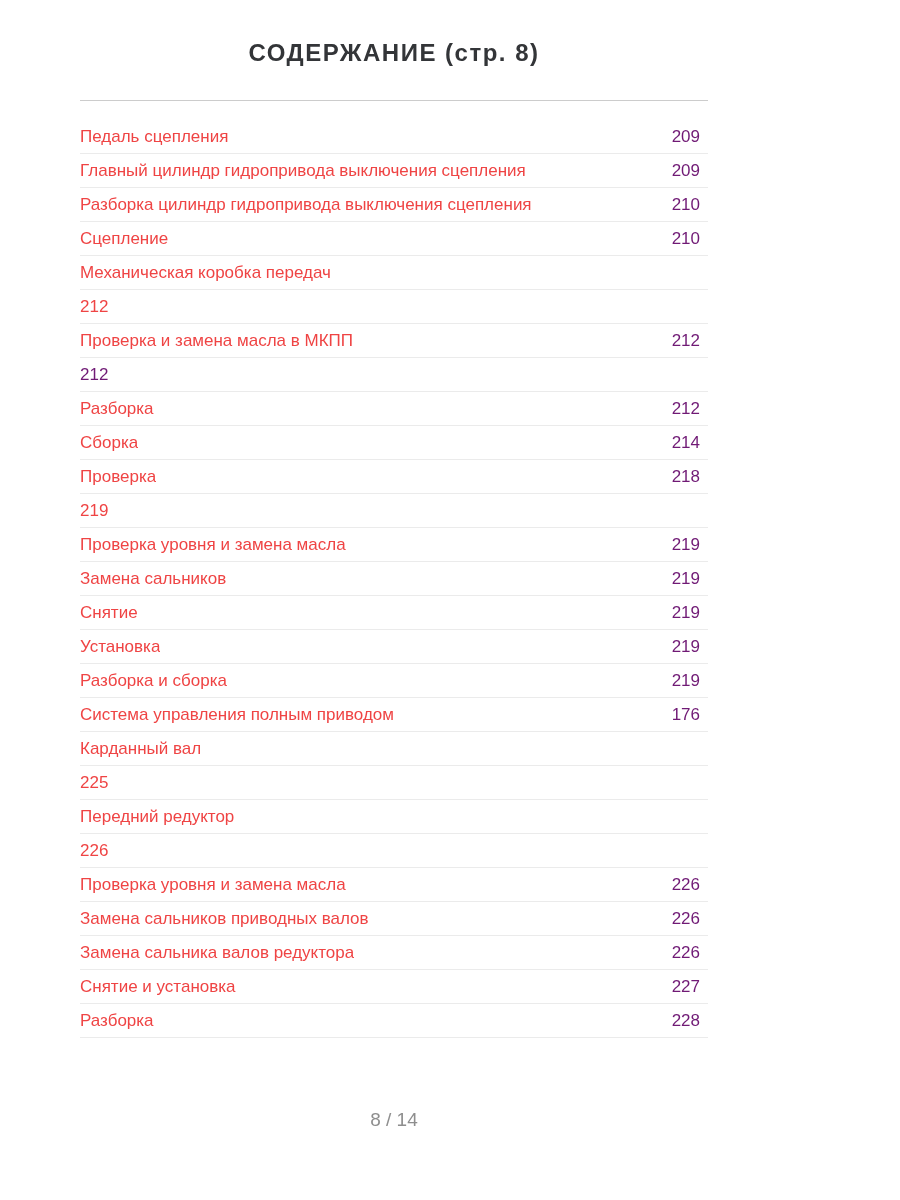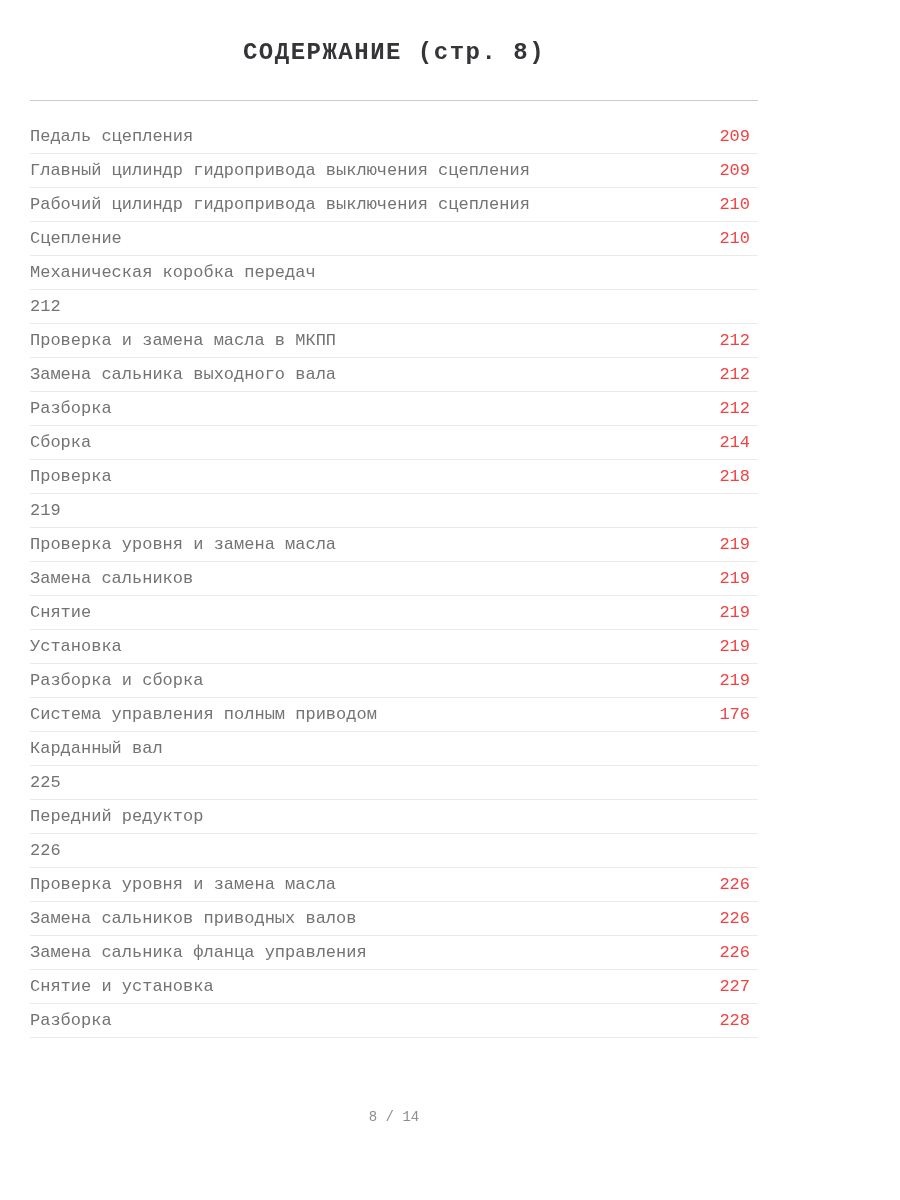--- a/index.html
+++ b/index.html
@@ -11,22 +11,21 @@
     width: 900px;
     height: 1200px;
     overflow: hidden;
     font-family: "Liberation Sans", "DejaVu Sans", sans-serif;
     -webkit-font-smoothing: antialiased;
   }
   .doc {
     box-sizing: border-box;
     width: 788px;
     height: 1200px;
-    padding: 0 30px;
-    font-family: Liberation Mono, monospace;
+    padding: 0 80px;
   }
   .title {
     margin: 0;
     padding-top: 39px;
     line-height: 28px;
     text-align: center;
     font-size: 24px;
     font-weight: 700;
     letter-spacing: 1.5px;
     color: #333538;
@@ -43,34 +42,34 @@
     box-sizing: border-box;
     height: 34px;
     display: flex;
     align-items: center;
     justify-content: space-between;
     border-bottom: 1px solid #ebebeb;
     cursor: pointer;
   }
   .row-title {
     font-size: 17px;
-    color: #737373;
+    color: #ef4444;
     white-space: nowrap;
     overflow: hidden;
   }
   .row-page {
     font-size: 17px;
-    color: #ef4444;
+    color: #701a75;
     padding-right: 8px;
     flex-shrink: 0;
   }
   .footer {
     margin-top: 71px;
     text-align: center;
-    font-size: 14px;
+    font-size: 19px;
     color: #8e8e8e;
   }
 </style>
 </head>
 <body>
 
 <div class="doc">
   <h1 class="title">СОДЕРЖАНИЕ (стр. 8)</h1>
   <div class="rule"></div>
   <div class="toc-list" id="toc-list">
@@ -78,21 +77,21 @@
     <span class="row-title">Педаль сцепления</span>
     <span class="row-page">209</span>
   </div>
 
   <div class="row">
     <span class="row-title">Главный цилиндр гидропривода выключения сцепления</span>
     <span class="row-page">209</span>
   </div>
 
   <div class="row">
-    <span class="row-title">Рабочий цилиндр гидропривода выключения сцепления</span>
+    <span class="row-title">Разборка цилиндр гидропривода выключения сцепления</span>
     <span class="row-page">210</span>
   </div>
 
   <div class="row">
     <span class="row-title">Сцепление</span>
     <span class="row-page">210</span>
   </div>
 
   <div class="row">
     <span class="row-title">Механическая коробка передач</span>
@@ -103,21 +102,20 @@
     <span class="row-title">212</span>
     <span class="row-page"></span>
   </div>
 
   <div class="row">
     <span class="row-title">Проверка и замена масла в МКПП</span>
     <span class="row-page">212</span>
   </div>
 
   <div class="row">
-    <span class="row-title">Замена сальника выходного вала</span>
     <span class="row-page">212</span>
   </div>
 
   <div class="row">
     <span class="row-title">Разборка</span>
     <span class="row-page">212</span>
   </div>
 
   <div class="row">
     <span class="row-title">Сборка</span>
@@ -189,21 +187,21 @@
     <span class="row-title">Проверка уровня и замена масла</span>
     <span class="row-page">226</span>
   </div>
 
   <div class="row">
     <span class="row-title">Замена сальников приводных валов</span>
     <span class="row-page">226</span>
   </div>
 
   <div class="row">
-    <span class="row-title">Замена сальника фланца управления</span>
+    <span class="row-title">Замена сальника валов редуктора</span>
     <span class="row-page">226</span>
   </div>
 
   <div class="row">
     <span class="row-title">Снятие и установка</span>
     <span class="row-page">227</span>
   </div>
 
   <div class="row">
     <span class="row-title">Разборка</span>

